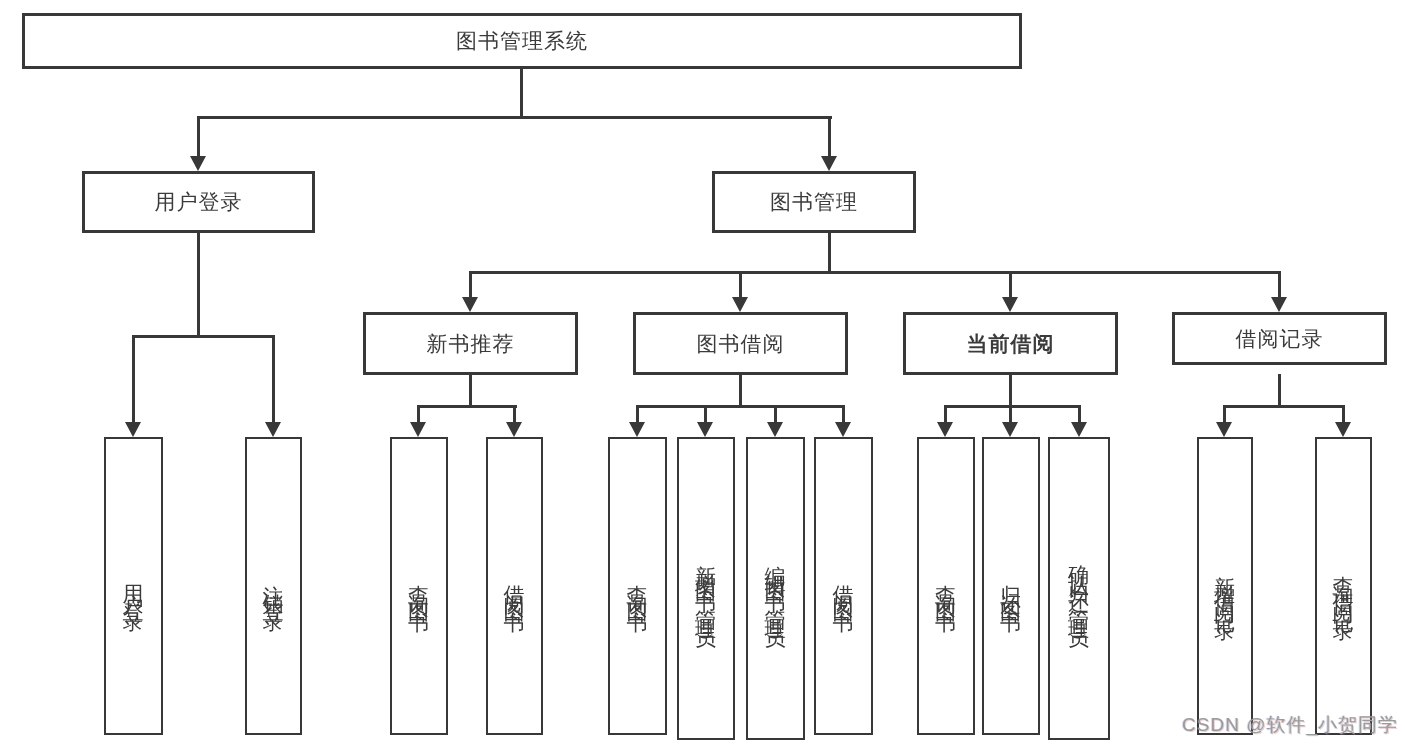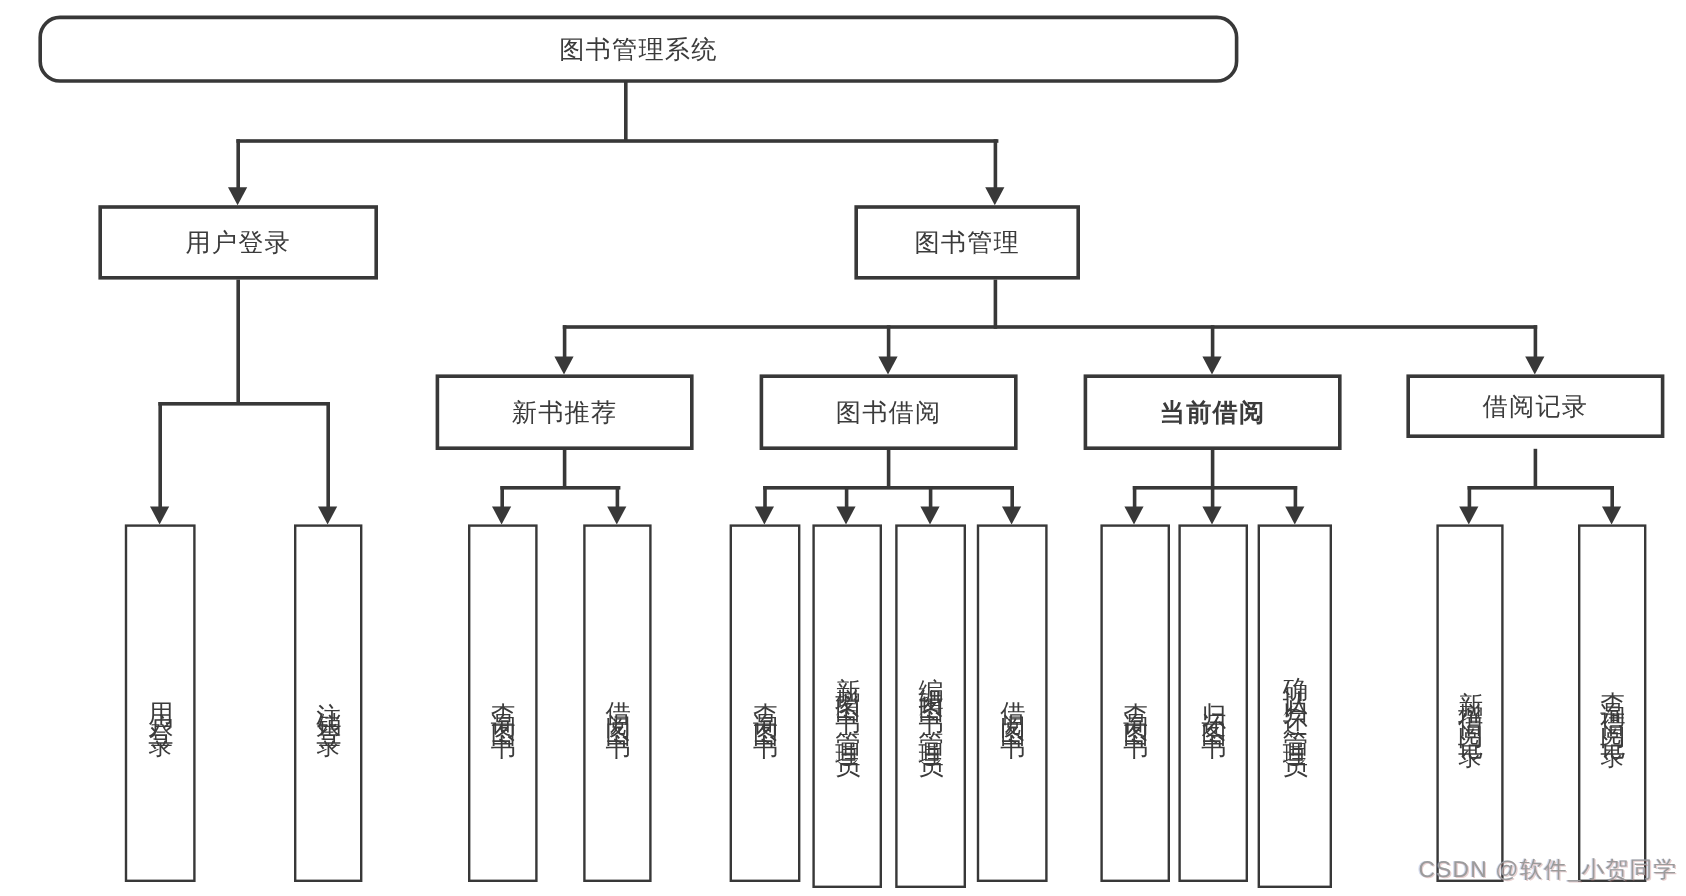--- a/index.html
+++ b/index.html
@@ -62,36 +62,36 @@
     z-index:3;
     text-shadow:1px 1px 0 rgba(190,120,120,0.35), -1px 0 0 rgba(120,140,200,0.30);
     white-space:nowrap;
   }
 </style>
 </head>
 <body>
 
 <div class="canvas">
 
-  <div class="hbox" style="left:32px;top:13px;width:1000px;height:56px;border-radius:18px;">
+  <div class="hbox" style="left:22px;top:13px;width:1000px;height:56px;">
     <span>图书管理系统</span>
   </div>
 
   <div class="ln" style="left:520px;top:68px;width:3px;height:50px;"></div>
   <div class="ln" style="left:197px;top:116px;width:635px;height:3px;"></div>
 
   <div class="ln" style="left:197px;top:116px;width:3px;height:42px;"></div>
   <div class="ah" style="left:190px;top:156px;"></div>
   <div class="ln" style="left:828px;top:116px;width:3px;height:42px;"></div>
   <div class="ah" style="left:821px;top:156px;"></div>
 
   <div class="hbox" style="left:82px;top:171px;width:233px;height:62px;">
     <span>用户登录</span>
   </div>
-  <div class="hbox" style="left:712px;top:171px;width:188px;height:62px;">
+  <div class="hbox" style="left:712px;top:171px;width:204px;height:62px;">
     <span>图书管理</span>
   </div>
 
   <div class="ln" style="left:197px;top:232px;width:3px;height:105px;"></div>
   <div class="ln" style="left:132px;top:335px;width:143px;height:3px;"></div>
   <div class="ln" style="left:132px;top:335px;width:3px;height:90px;"></div>
   <div class="ah" style="left:125px;top:422px;"></div>
   <div class="ln" style="left:272px;top:335px;width:3px;height:90px;"></div>
   <div class="ah" style="left:265px;top:422px;"></div>
 

